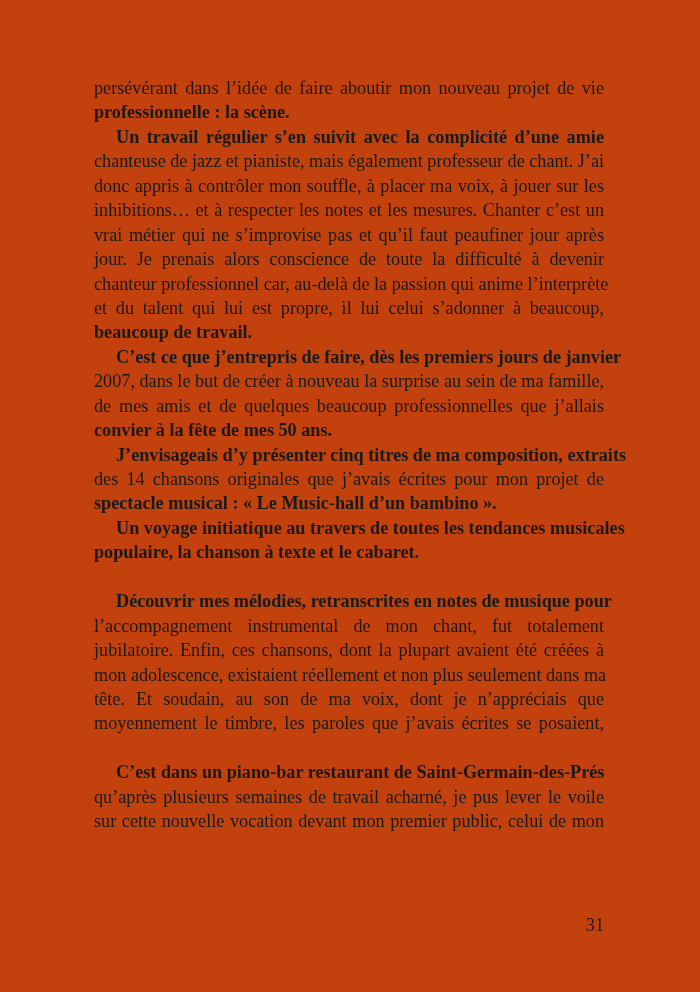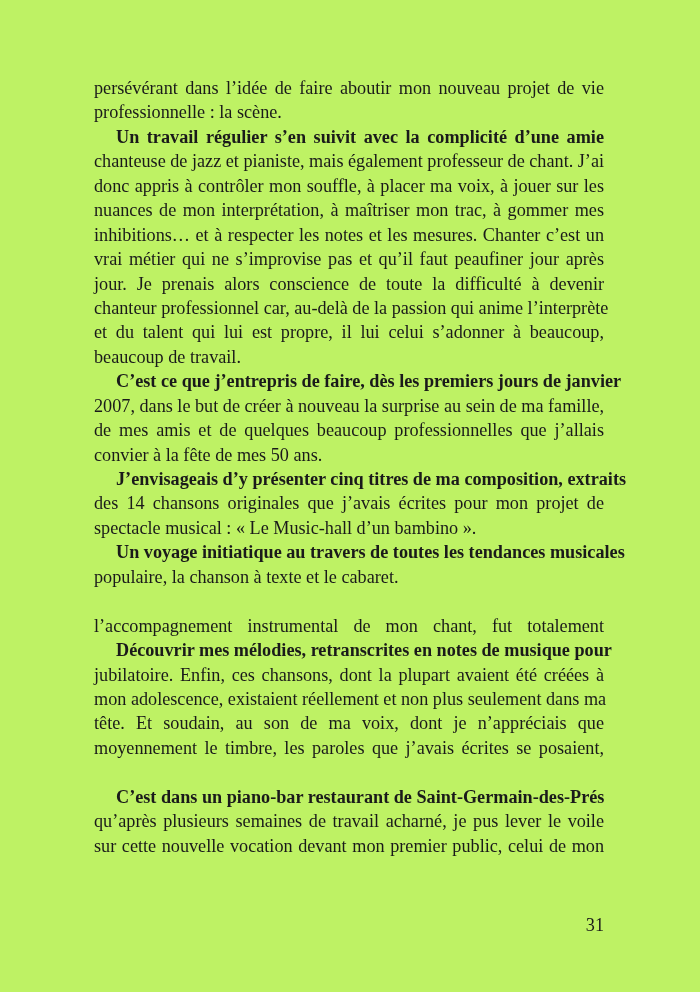--- a/index.html
+++ b/index.html
@@ -13,41 +13,42 @@
     position: relative;
     overflow: hidden;
     font-family: "Liberation Serif", "DejaVu Serif", serif;
     color: #1a1a1a;
   }
   .page {
     position: absolute;
     left: 0; top: 0;
     width: 700px;
     height: 992px;
-    background: #bef264;
+    background: #c2410c;
   }
   .text-block {
     position: absolute;
     left: 94px;
     top: 76px;
     width: 510px;
     font-size: 18.2px;
     line-height: 24.45px;
   }
   .line {
     display: block;
     white-space: nowrap;
     text-align: justify;
     text-align-last: justify;
     height: 24.45px;
     overflow: visible;
   }
   .line.last {
     text-align: right;
     text-align-last: left;
+    font-weight: bold;
   }
   .line.indent {
     padding-left: 22px;
     font-weight: bold;
   }
   .line.blank {
     height: 24.45px;
   }
   .page-number {
     position: absolute;
@@ -67,21 +68,20 @@
 
     <div>
       <span class="line">persévérant dans l’idée de faire aboutir mon nouveau projet de vie</span>
       <span class="line last">professionnelle : la scène.</span>
     </div>
 
     <div>
       <span class="line indent">Un travail régulier s’en suivit avec la complicité d’une amie</span>
       <span class="line">chanteuse de jazz et pianiste, mais également professeur de chant. J’ai</span>
       <span class="line">donc appris à contrôler mon souffle, à placer ma voix, à jouer sur les</span>
-      <span class="line">nuances de mon interprétation, à maîtriser mon trac, à gommer mes</span>
       <span class="line">inhibitions… et à respecter les notes et les mesures. Chanter c’est un</span>
       <span class="line">vrai métier qui ne s’improvise pas et qu’il faut peaufiner jour après</span>
       <span class="line">jour. Je prenais alors conscience de toute la difficulté à devenir</span>
       <span class="line">chanteur professionnel car, au-delà de la passion qui anime l’interprète</span>
       <span class="line">et du talent qui lui est propre, il lui celui s’adonner à beaucoup,</span>
       <span class="line last">beaucoup de travail.</span>
     </div>
 
     <div>
       <span class="line indent">C’est ce que j’entrepris de faire, dès les premiers jours de janvier</span>
@@ -97,22 +97,22 @@
     </div>
 
     <div>
       <span class="line indent">Un voyage initiatique au travers de toutes les tendances musicales</span>
       <span class="line last">populaire, la chanson à texte et le cabaret.</span>
     </div>
 
     <span class="line blank"></span>
 
     <div>
+      <span class="line indent">Découvrir mes mélodies, retranscrites en notes de musique pour</span>
       <span class="line">l’accompagnement instrumental de mon chant, fut totalement</span>
-      <span class="line indent">Découvrir mes mélodies, retranscrites en notes de musique pour</span>
       <span class="line">jubilatoire. Enfin, ces chansons, dont la plupart avaient été créées à</span>
       <span class="line">mon adolescence, existaient réellement et non plus seulement dans ma</span>
       <span class="line">tête. Et soudain, au son de ma voix, dont je n’appréciais que</span>
       <span class="line">moyennement le timbre, les paroles que j’avais écrites se posaient,</span>
     </div>
 
     <span class="line blank"></span>
 
     <div>
       <span class="line indent">C’est dans un piano-bar restaurant de Saint-Germain-des-Prés</span>

